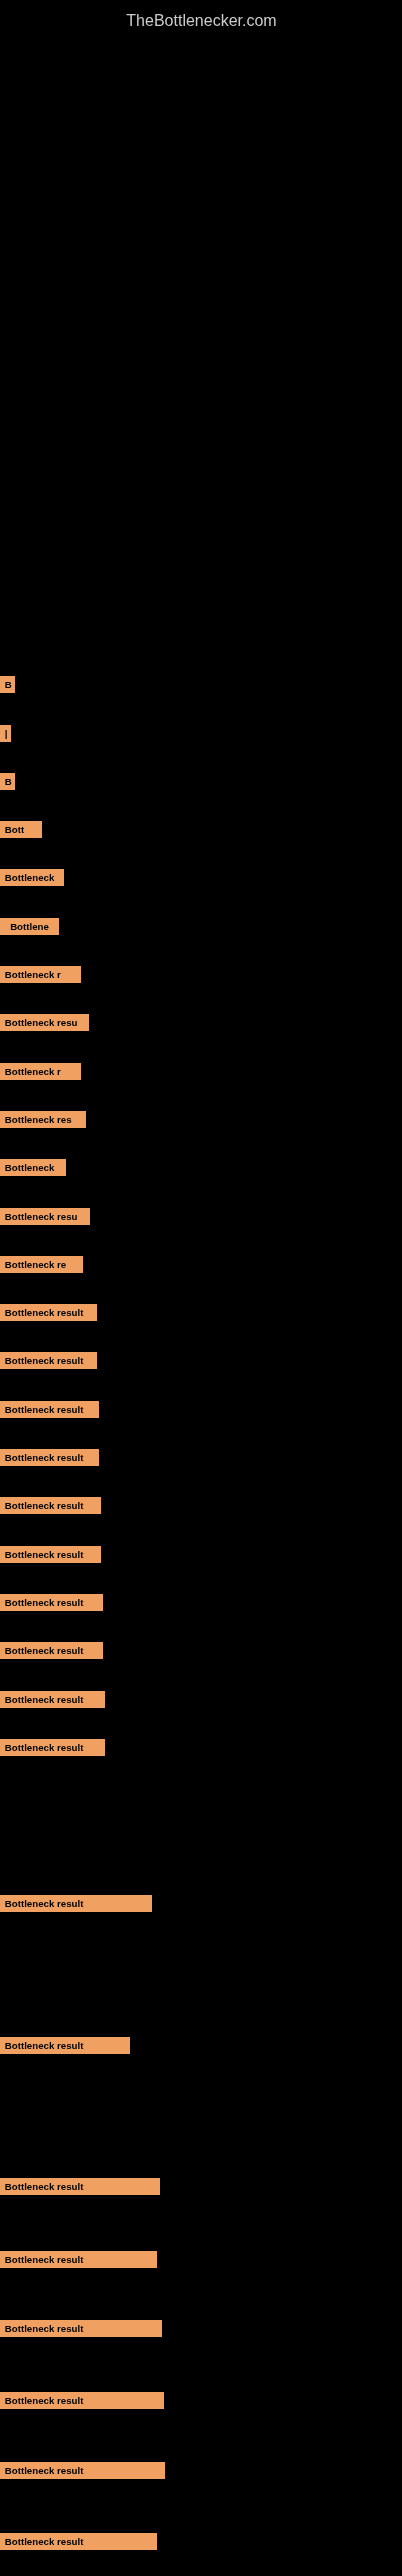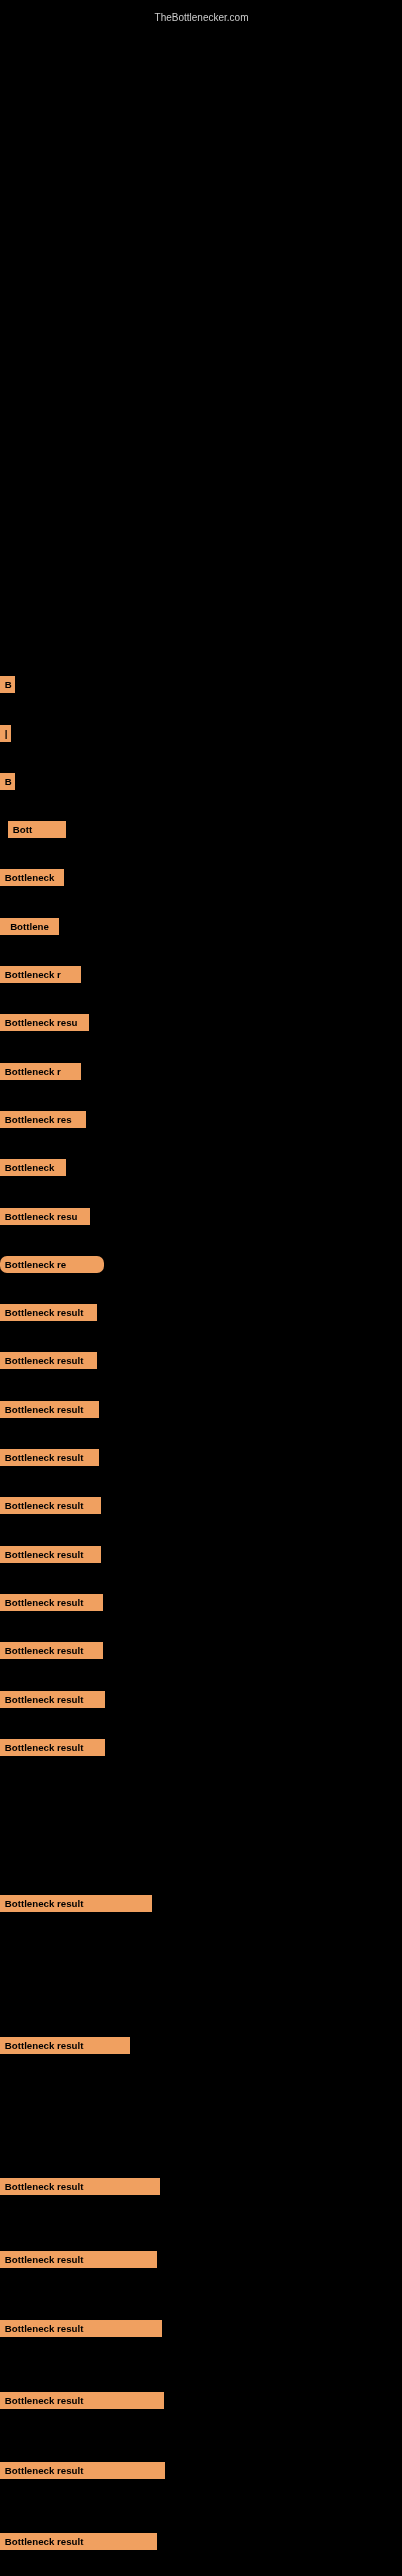--- a/index.html
+++ b/index.html
@@ -10,21 +10,21 @@
     body {
       background-color: #000000;
       width: 403px;
       min-height: 2576px;
       font-family: Arial, sans-serif;
       position: relative;
     }
     .site-title {
       text-align: center;
       color: #cccccc;
-      font-size: 10px;
+      font-size: 16px;
       padding: 8px 0;
       position: absolute;
       top: 4px;
       width: 100%;
     }
     .bottleneck-bar {
       background-color: #f0a060;
       color: #000;
       font-size: 9.7px;
       font-weight: bold;
@@ -38,30 +38,30 @@
   </style>
 </head>
 <body>
 
 <span class="site-title">TheBottlenecker.com</span>
 
 <div id="bars-container">
     <div class="bottleneck-bar" style="top: 676px; width: 14.5px;">B</div>
     <div class="bottleneck-bar" style="top: 725px; width: 11.3px;">|</div>
     <div class="bottleneck-bar" style="top: 773px; width: 14.5px;">B</div>
-    <div class="bottleneck-bar" style="top: 821px; width: 58px; margin-left: 8px;">Bott</div>
+    <div class="bottleneck-bar" style="top: 821px; width: 42px;">Bott</div>
     <div class="bottleneck-bar" style="top: 869px; width: 64px;">Bottleneck</div>
     <div class="bottleneck-bar" style="top: 918px; width: 59px; text-align: center;">Bottlene</div>
     <div class="bottleneck-bar" style="top: 966px; width: 81px;">Bottleneck r</div>
     <div class="bottleneck-bar" style="top: 1014px; width: 89px;">Bottleneck resu</div>
     <div class="bottleneck-bar" style="top: 1063px; width: 81px;">Bottleneck r</div>
     <div class="bottleneck-bar" style="top: 1111px; width: 86px;">Bottleneck res</div>
     <div class="bottleneck-bar" style="top: 1159px; width: 66px;">Bottleneck</div>
     <div class="bottleneck-bar" style="top: 1208px; width: 90px;">Bottleneck resu</div>
-    <div class="bottleneck-bar" style="top: 1256px; width: 104px; border-radius: 7px;">Bottleneck re</div>
+    <div class="bottleneck-bar" style="top: 1256px; width: 83px;">Bottleneck re</div>
     <div class="bottleneck-bar" style="top: 1304px; width: 97px;">Bottleneck result</div>
     <div class="bottleneck-bar" style="top: 1352px; width: 97px;">Bottleneck result</div>
     <div class="bottleneck-bar" style="top: 1401px; width: 99px;">Bottleneck result</div>
     <div class="bottleneck-bar" style="top: 1449px; width: 99px;">Bottleneck result</div>
     <div class="bottleneck-bar" style="top: 1497px; width: 101px;">Bottleneck result</div>
     <div class="bottleneck-bar" style="top: 1546px; width: 101px;">Bottleneck result</div>
     <div class="bottleneck-bar" style="top: 1594px; width: 103px;">Bottleneck result</div>
     <div class="bottleneck-bar" style="top: 1642px; width: 103px;">Bottleneck result</div>
     <div class="bottleneck-bar" style="top: 1691px; width: 105px;">Bottleneck result</div>
     <div class="bottleneck-bar" style="top: 1739px; width: 105px;">Bottleneck result</div>

